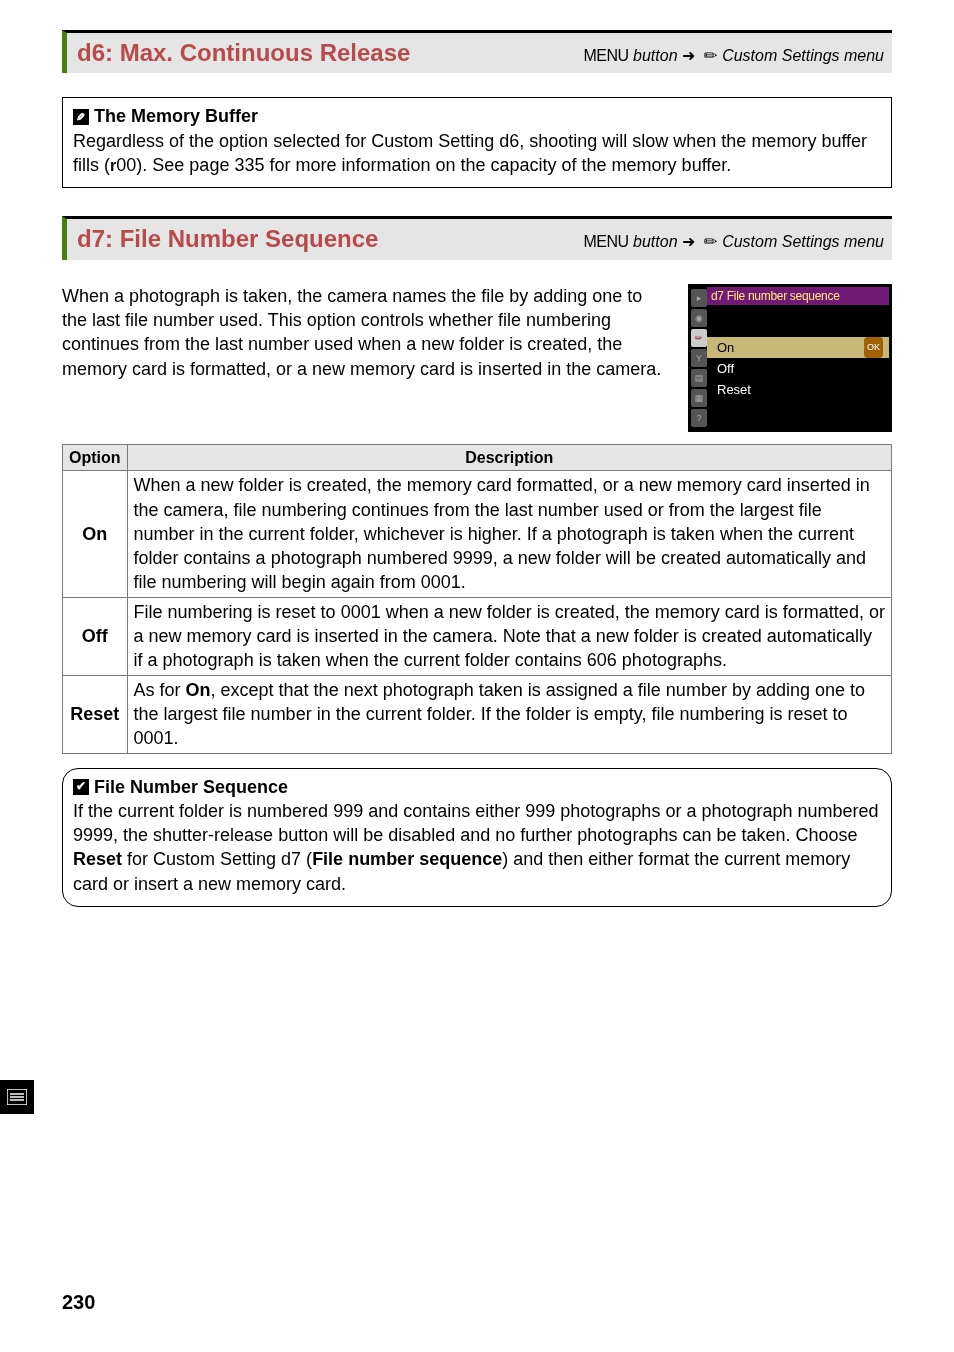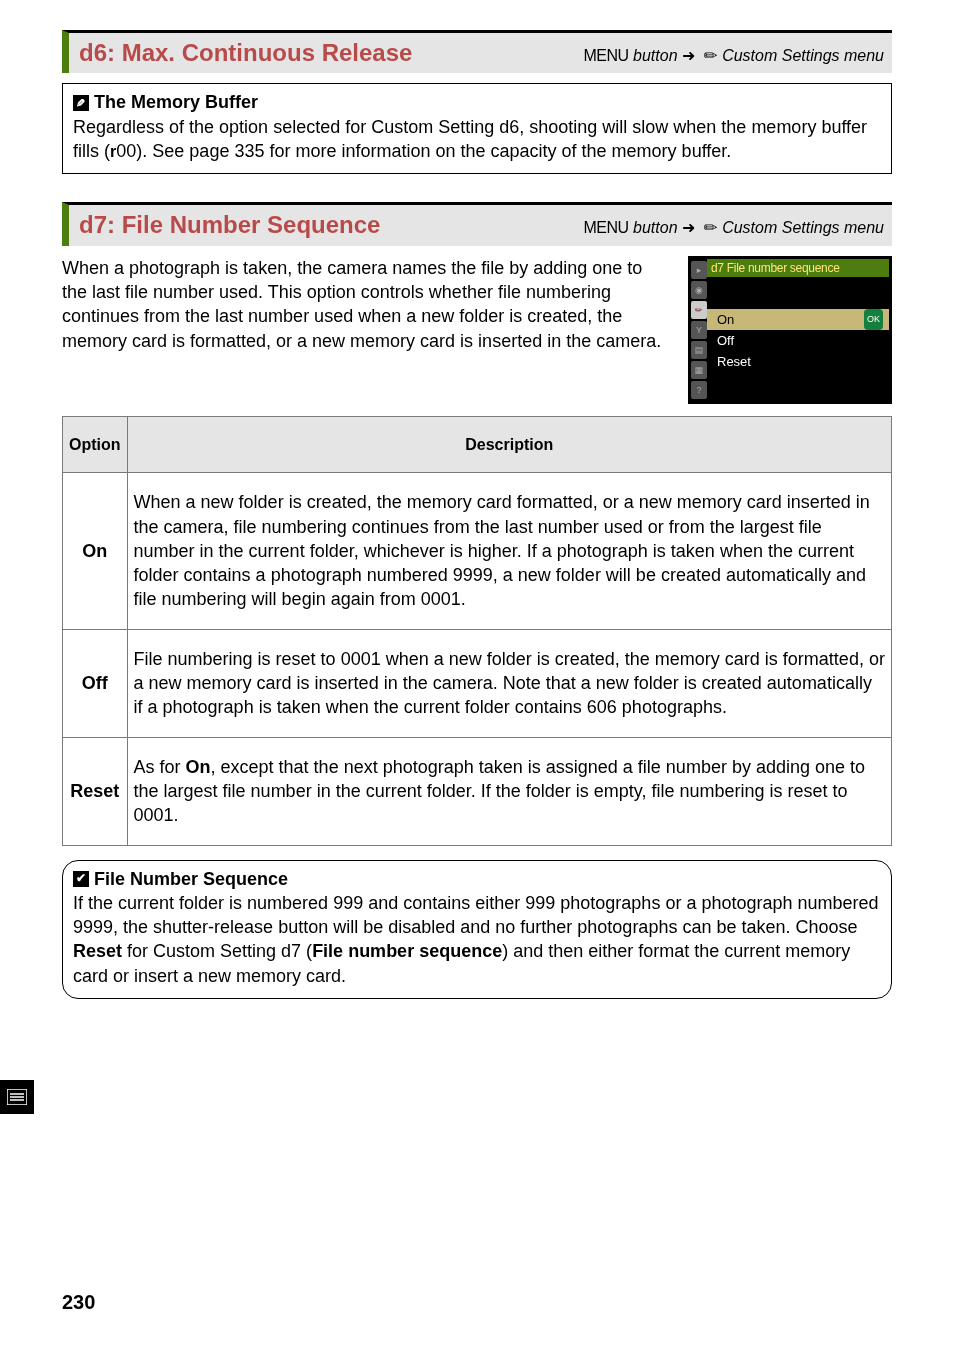--- a/index.html
+++ b/index.html
@@ -11,27 +11,27 @@
     position: relative;
     color: #000;
     font-size: 18px;
     line-height: 1.35;
   }
   .page-inner {
     padding: 30px 62px 0 62px;
   }
   .section-header {
     border-top: 3px solid #000;
-    border-left: 7px solid #4d7c0f;
+    border-left: 5px solid #4d7c0f;
     background: #e5e5e5;
     padding: 4px 8px 4px 10px;
     display: flex;
     justify-content: space-between;
     align-items: baseline;
-    margin-bottom: 10px;
+    margin-bottom: 24px;
   }
   .section-header .title {
     color: #b94a4a;
     font-weight: bold;
     font-size: 24px;
     font-family: "Segoe UI Semibold", Arial, sans-serif;
   }
   .section-header .menu-path {
     font-size: 16px;
     font-style: italic;
@@ -109,21 +109,21 @@
     display: flex;
     align-items: center;
     justify-content: center;
     color: #aaa;
   }
   .lcd-preview .lcd-tab.active { background: #ccc; color: #000; }
   .lcd-preview .lcd-title {
     position: absolute;
     left: 18px; top: 2px; right: 2px;
     height: 18px;
-    background: #4d7c0f;
+    background: #701a75;
     color: #ffe77a;
     padding: 0 4px;
     font-size: 12px;
     line-height: 18px;
     font-family: Arial, sans-serif;
     letter-spacing: -0.3px;
   }
   .lcd-preview .lcd-body {
     position: absolute;
     left: 18px; top: 52px; right: 2px;
@@ -135,34 +135,34 @@
     font-family: Arial, sans-serif;
     display: flex;
     justify-content: space-between;
     align-items: center;
   }
   .lcd-preview .lcd-row.selected {
     background: #c8b878;
     color: #000;
   }
   .lcd-preview .ok-badge {
-    background: #15803d;
+    background: #a16207;
     color: #fff;
     border-radius: 4px;
     font-size: 9px;
     padding: 0 3px;
   }
   table.options {
     width: 100%;
     border-collapse: collapse;
     margin-bottom: 14px;
   }
   table.options th, table.options td {
     border: 1px solid #7a7a7a;
-    padding: 17px 6px;
+    padding: 2px 6px;
     vertical-align: middle;
   }
   table.options th {
     background: #e5e5e5;
     font-family: "Arial Narrow", Arial, sans-serif;
     font-weight: bold;
     font-size: 16px;
     text-align: center;
   }
   table.options td.opt-cell {

